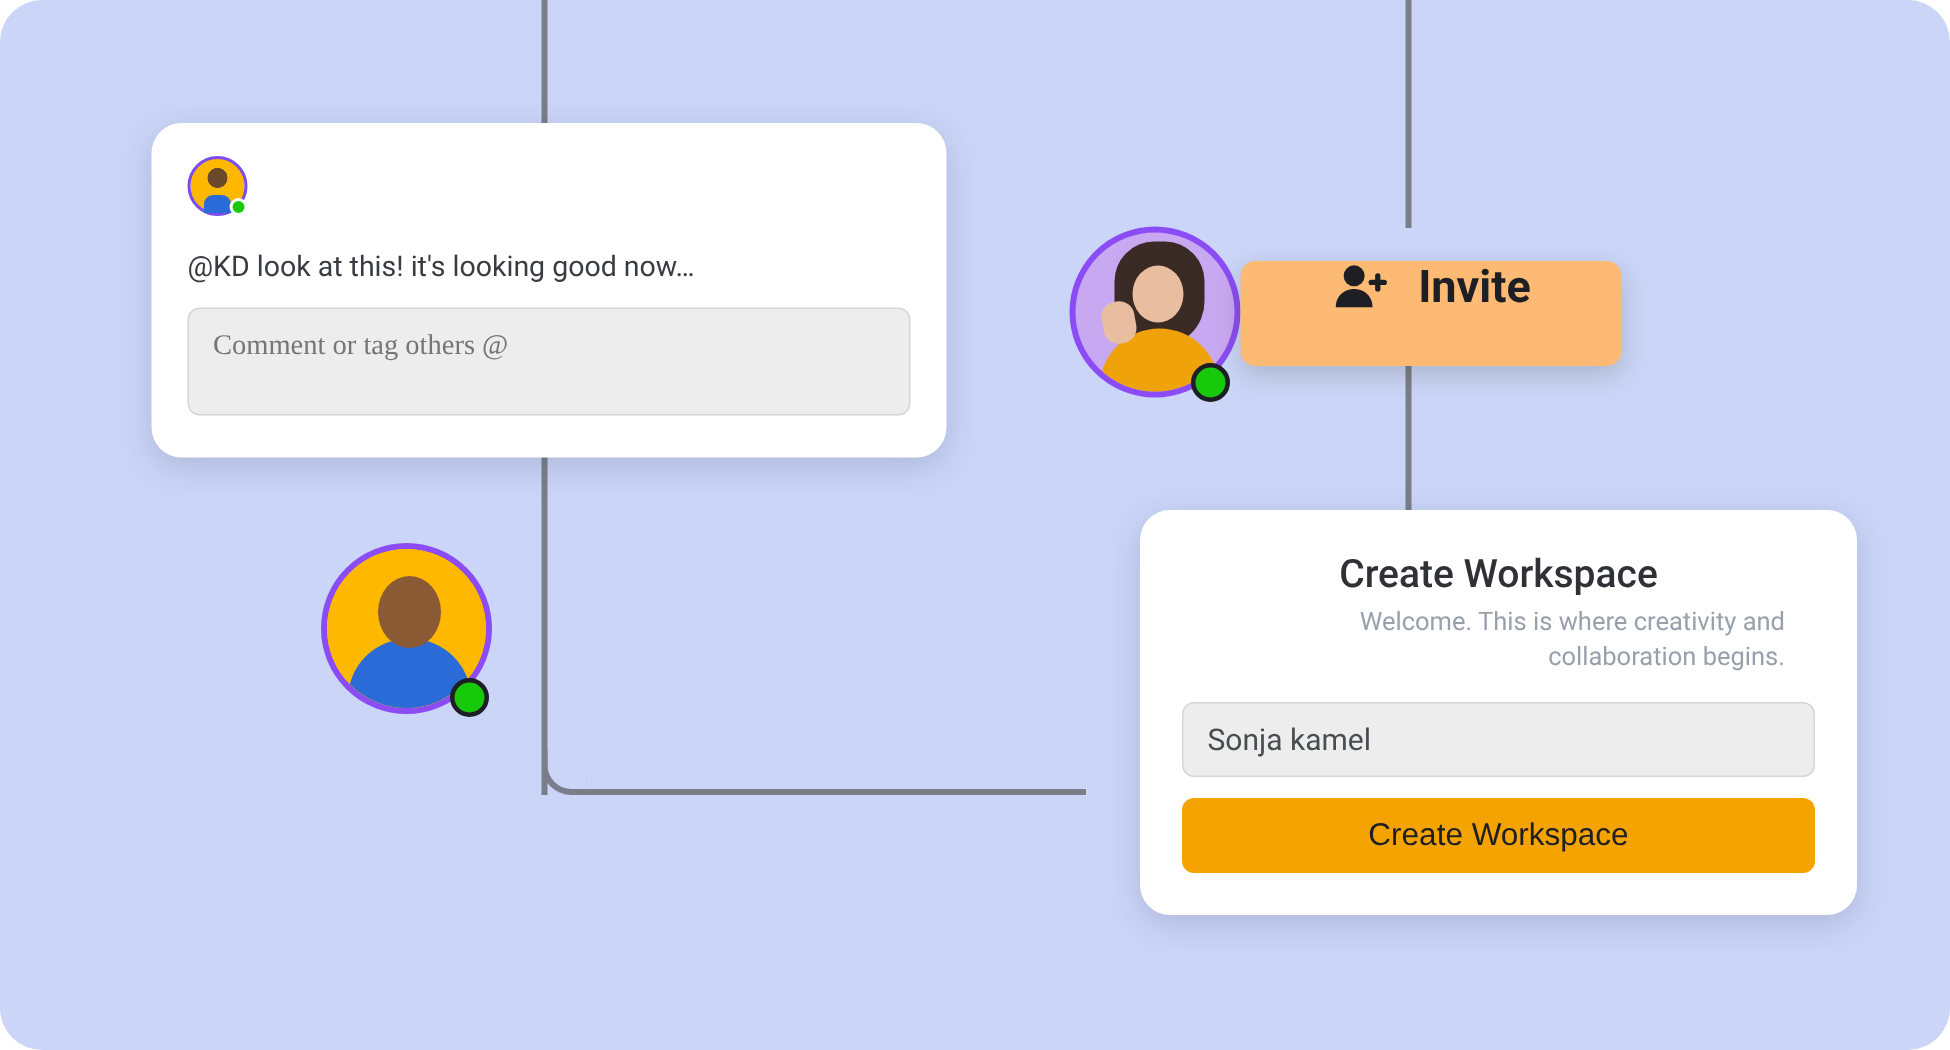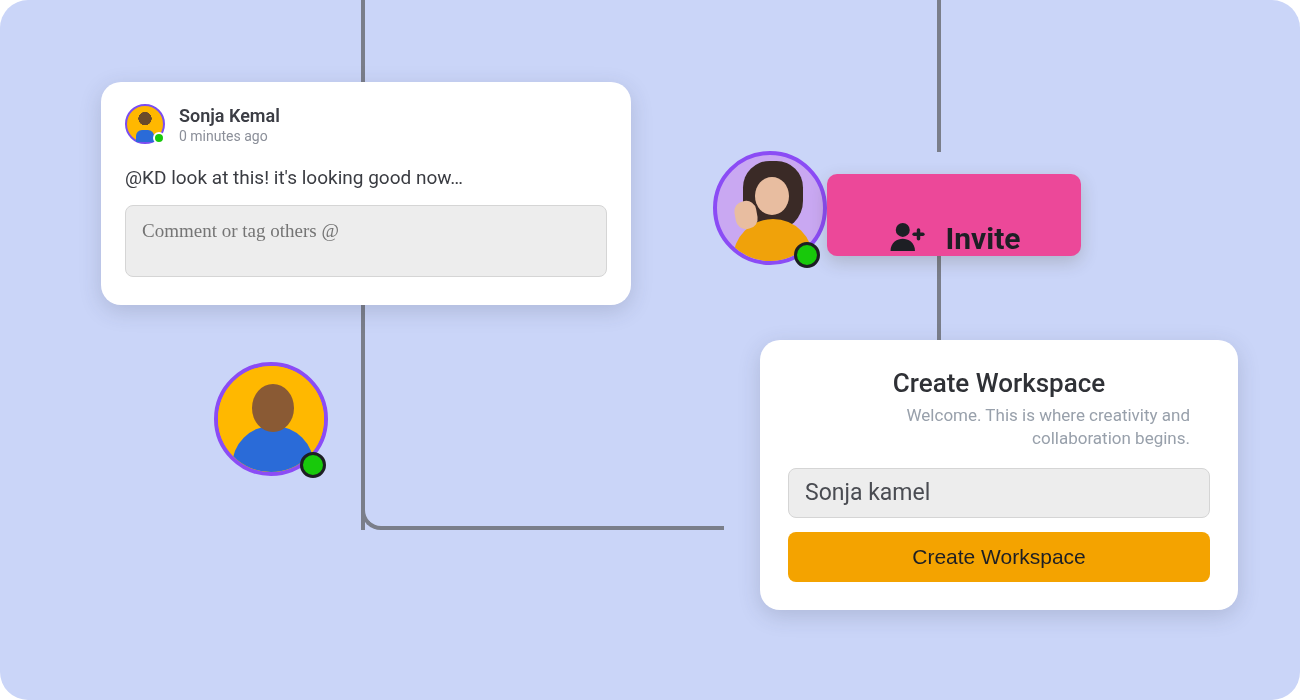--- a/index.html
+++ b/index.html
@@ -96,24 +96,24 @@
     position:absolute;
     width: 26px; height: 26px; border-radius:50%;
     background:#18c90b; border:3px solid #1d1f24;
   }
   .big-presence.p1 { left: 300px; top: 452px; }
   .big-presence.p2 { left: 794px; top: 242px; }
 
   
   .action-btn {
     position: absolute;
-    display: flex; align-items: flex-end;
-    background: #ec4899;
+    display: flex; align-items: flex-start;
+    background: #fdba74;
     border-radius: 10px;
-    height: 82px;
+    height: 70px;
     box-shadow: 0 6px 18px rgba(60,50,20,0.2);
   }
   .approve-btn { left: 333px; top: 385px; width: 302px; padding-left: 14px; }
   .approve-main {
     display:flex; align-items:center; gap:12px;
     height:100%;
     padding: 0 16px 0 4px;
     font-size: 30px; font-weight: 700; color:#1d1f24;
     border-right: 1px solid rgba(0,0,0,0.25);
     flex:1;
@@ -135,21 +135,21 @@
     left: 760px; top: 340px;
     width: 478px;
     padding: 28px 28px 28px 28px;
   }
   .ws-title { text-align:center; font-size: 26px; font-weight: 500; color:#2f3136; }
   .ws-sub { text-align:right; font-size: 17px; color:#98a0ab; margin-top:6px; line-height:1.35; padding:0 20px; }
   .ws-input {
     margin-top: 18px;
     width: 100%; height: 50px;
     background:#ededed; border:1px solid #d5d5d5; border-radius:8px;
-    padding: 0 16px; font-size:23px; color:#4a4c52;
+    padding: 0 16px; font-size:20px; color:#4a4c52;
     font-family: inherit;
   }
   .ws-btn {
     margin-top: 14px;
     width: 100%; height: 50px;
     background:#f4a300; border:none; border-radius:8px;
     font-size:21px; font-weight:500; color:#1d1f24;
     cursor:pointer;
   }
 </style>
@@ -162,24 +162,20 @@
   <div class="vline" style="left:361px; top:298px; height:232px;"></div>
   <div class="hline" style="left:380px; top:526px; width:344px;"></div>
   <div class="corner" style="left:361px; top:500px;"></div>
   <div class="vline" style="left:937px; top:0; height:152px;"></div>
   <div class="vline" style="left:937px; top:244px; height:96px;"></div>
 
   <div class="card comment-card">
     <div class="comment-header">
       <div class="mini-avatar">
         <span class="presence-dot"></span>
-      </div>
-      <div>
-        <div class="comment-name">Sonja Kemal</div>
-        <div class="comment-time">0 minutes ago</div>
       </div>
     </div>
     <div class="comment-body">@KD look at this! it's looking good now…</div>
     <textarea class="comment-input" placeholder="Comment or tag others @" style=""></textarea>
   </div>
 
   <div class="big-avatar man">
     <div class="bg"></div>
       <div class="body"></div>
       <div class="head"></div>

